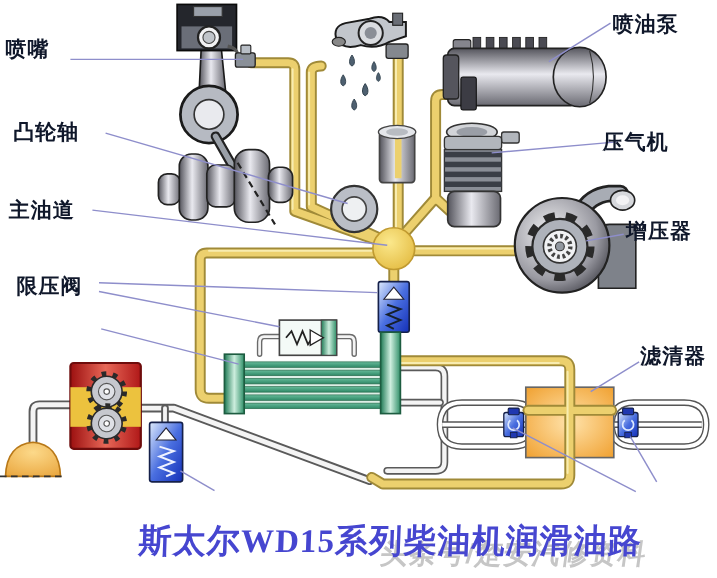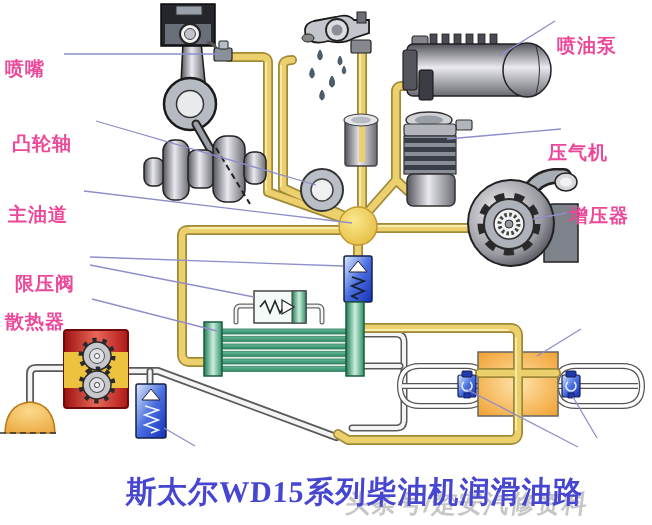--- a/index.html
+++ b/index.html
@@ -1,20 +1,20 @@
 <!DOCTYPE html>
 <html><head>
 <meta charset="utf-8">
 <style>
   html,body{margin:0;padding:0;background:#ffffff;}
   .stage{position:relative;width:652px;height:525px;background:#ffffff;overflow:hidden;
          font-family:"Liberation Sans",sans-serif;}
   .stage svg{position:absolute;left:0;top:0;}
-  .lbl{position:absolute;color:#ec4899;font:bold 19px "Liberation Serif",serif;
-       letter-spacing:1px;white-space:nowrap;z-index:4;margin-top:24px;}
+  .lbl{position:absolute;color:#0f172a;font:bold 19px "Liberation Serif",serif;
+       letter-spacing:1px;white-space:nowrap;z-index:4;}
   .title{position:absolute;left:126px;top:472px;font:bold 30px "Liberation Serif",serif;
          color:#4646d0;letter-spacing:1px;white-space:nowrap;z-index:3;transform:skewX(-2deg);}
   .wm{position:absolute;left:346px;top:487px;font:bold 25px "Liberation Sans",sans-serif;
       color:#c6c6c6;white-space:nowrap;z-index:2;transform:skewX(-8deg);letter-spacing:1px;}
 </style>
 </head>
 <body>
 
 <div class="stage">
 
@@ -317,21 +317,21 @@
     <path d="M578,447 L466,389"></path>
     <path d="M597,438 L573,397"></path>
     <path d="M195,446 L164,428"></path>
   </g>
 </svg>
 
 <div class="lbl" style="left:5px;top:32px">喷嘴</div>
 <div class="lbl" style="left:12px;top:107px">凸轮轴</div>
 <div class="lbl" style="left:8px;top:178px">主油道</div>
 <div class="lbl" style="left:15px;top:247px">限压阀</div>
-<div class="lbl" style="left:5px;top:285px">散热器</div>
 <div class="lbl" style="left:557px;top:9px">喷油泵</div>
 <div class="lbl" style="left:548px;top:116px">压气机</div>
-<div class="lbl" style="left:569px;top:179px">增压器</div>
+<div class="lbl" style="left:569px;top:197px">增压器</div>
+<div class="lbl" style="left:582px;top:311px">滤清器</div>
 
 <div class="wm">头条号/楚安汽修资料</div>
 <div class="title">斯太尔WD15系列柴油机润滑油路</div>
 
 </div>
 
 </body></html>

